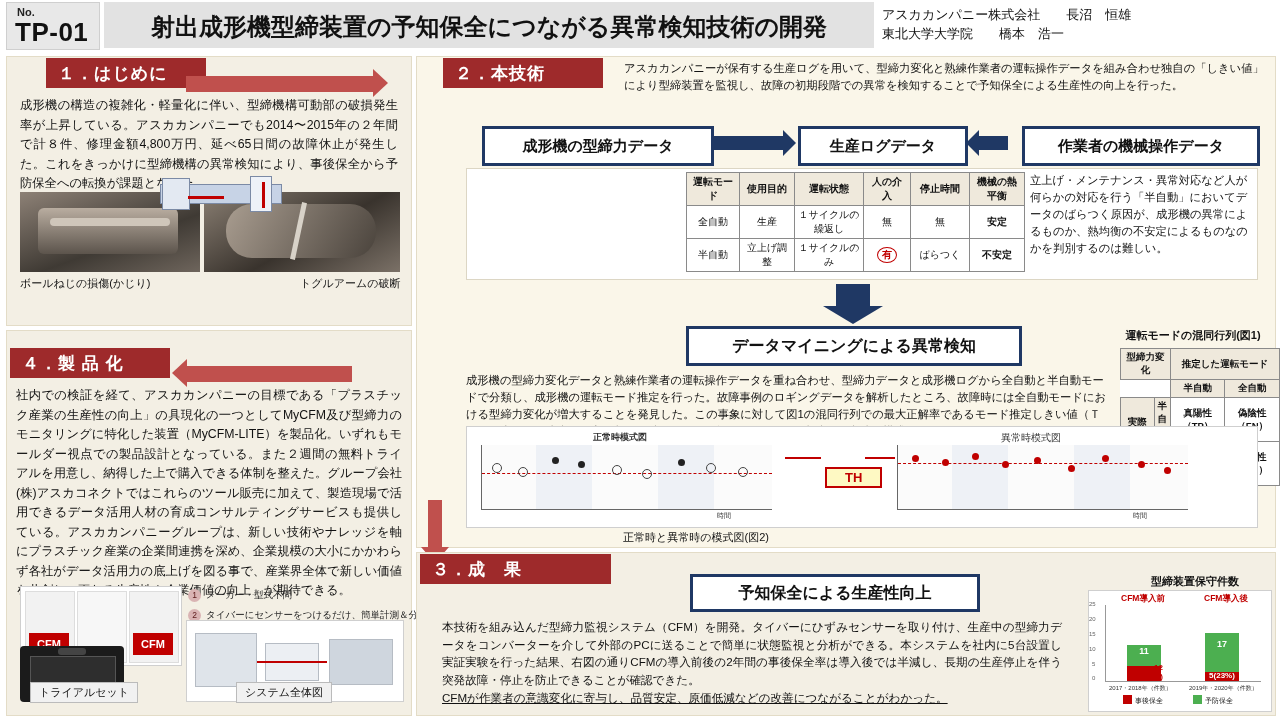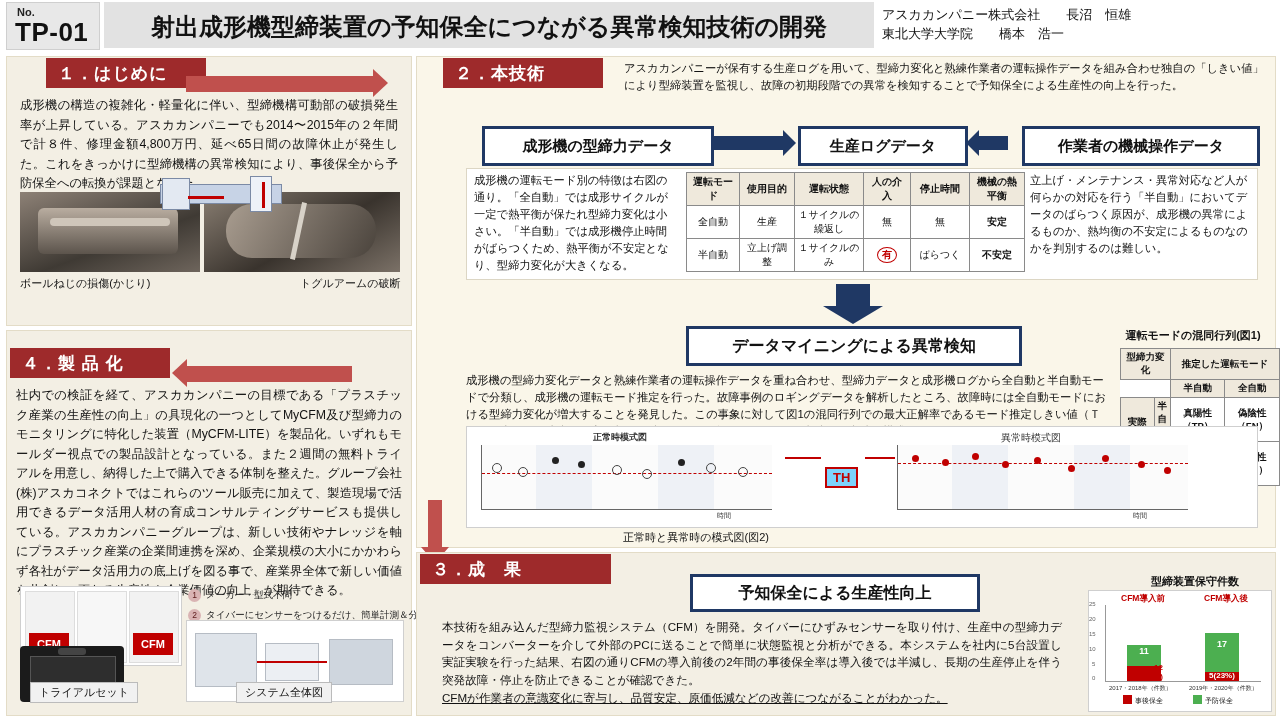--- a/index.html
+++ b/index.html
@@ -56,21 +56,21 @@
   table.grid th{background:#efe9dc;font-weight:bold;}
   .blue-txt{color:#1f4e9c;font-weight:bold;}
   .red-txt{color:#c00000;font-weight:bold;}
   .circ{display:inline-block;border:1.5px solid #c00000;border-radius:50%;padding:0 4px;color:#c00000;font-weight:bold;}
 
   .note-text{position:absolute;font-size:11.3px;line-height:17px;color:#111;}
 
   
   .chartwrap{position:absolute;background:#fff;border:1px solid #cfcfcf;}
   .chart-title-mini{position:absolute;font-size:7px;color:#333;}
-  .th-box{position:absolute;border:2px solid #c00000;color:#c00000;font-weight:bold;font-size:13px;padding:1px 6px;background:#7dd3fc;}
+  .th-box{position:absolute;border:2px solid #c00000;color:#c00000;font-weight:bold;font-size:13px;padding:1px 18px;background:#fef9c3;}
 
   
   .bottom-panel{position:absolute;left:416px;top:552px;width:858px;height:162px;background:#f3efe4;border:1px solid #e3dcc7;}
   .sec3{left:420px;top:554px;width:191px;}
 
   .bar-chart{position:absolute;background:#fff;border:1px solid #cfcfcf;}
 
   
   .red-arrow{position:absolute;background:#c0504d;}
   .red-arrow.h:after{content:"";position:absolute;right:-14px;top:-7px;border-left:15px solid #c0504d;border-top:14px solid transparent;border-bottom:14px solid transparent;}
@@ -172,23 +172,20 @@
   </div>
   <div class="intro2">アスカカンパニーが保有する生産ログを用いて、型締力変化と熟練作業者の運転操作データを組み合わせ独自の「しきい値」により型締装置を監視し、故障の初期段階での異常を検知することで予知保全による生産性の向上を行った。</div>
 
   <div class="blue-box" style="left:482px;top:126px;width:226px;height:34px;">成形機の型締力データ</div>
   <div class="blue-box" style="left:1022px;top:126px;width:232px;height:34px;">作業者の機械操作データ</div>
   <div class="blue-box" style="left:798px;top:126px;width:164px;height:34px;">生産ログデータ</div>
   <div class="arrow-h" style="left:714px;top:136px;width:70px;"></div>
   <div class="arrow-h left" style="left:978px;top:136px;width:30px;"></div>
 
   <div class="white-box" style="left:466px;top:168px;width:790px;height:110px;"></div>
-  <div class="note-text" style="left:474px;top:172px;width:196px;">
-    <span>成形機の運転モード別の特徴は右図の通り。「全自動」では成形サイクルが一定で熱平衡が保たれ型締力変化は小さい。「半自動」では成形機停止時間がばらつくため、熱平衡が不安定となり、型締力変化が大きくなる。</span>
-  </div>
 
   <div style="position:absolute;left:686px;top:172px;">
     <table class="grid">
       <thead>
         <tr>
           <th style="width:46px">運転モード</th>
           <th style="width:48px">使用目的</th>
           <th style="width:62px">運転状態</th>
           <th style="width:40px">人の介入</th>
           <th style="width:52px">停止時間</th>

